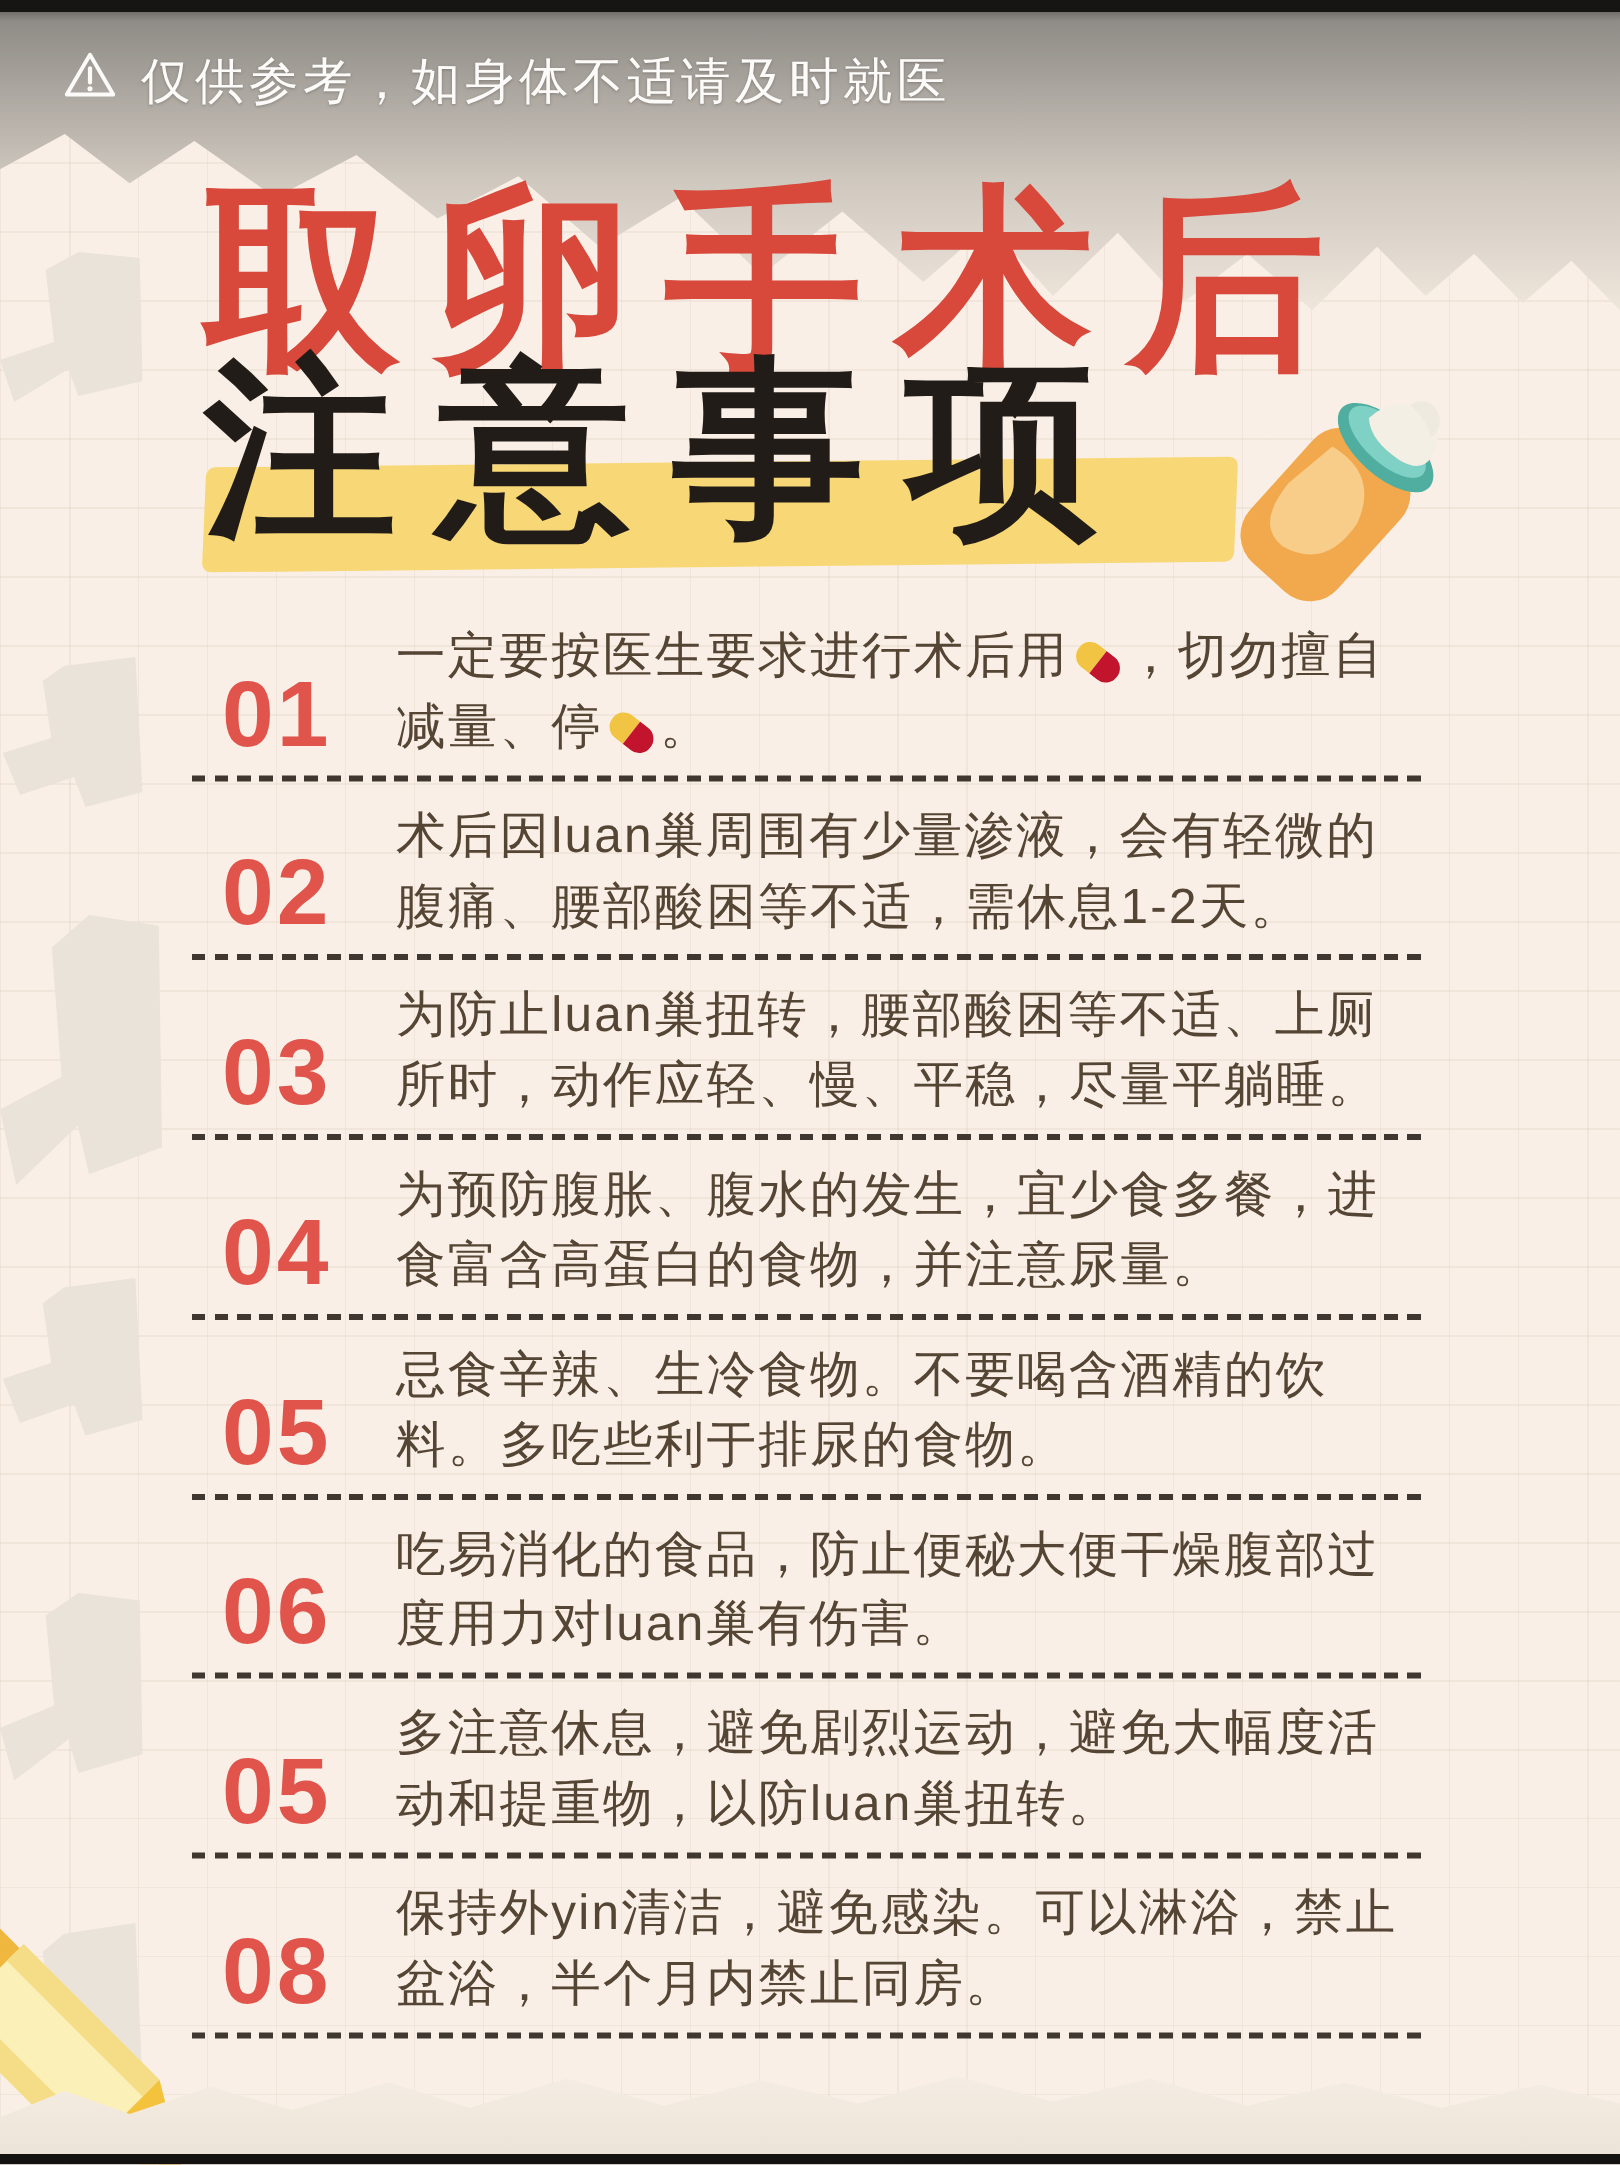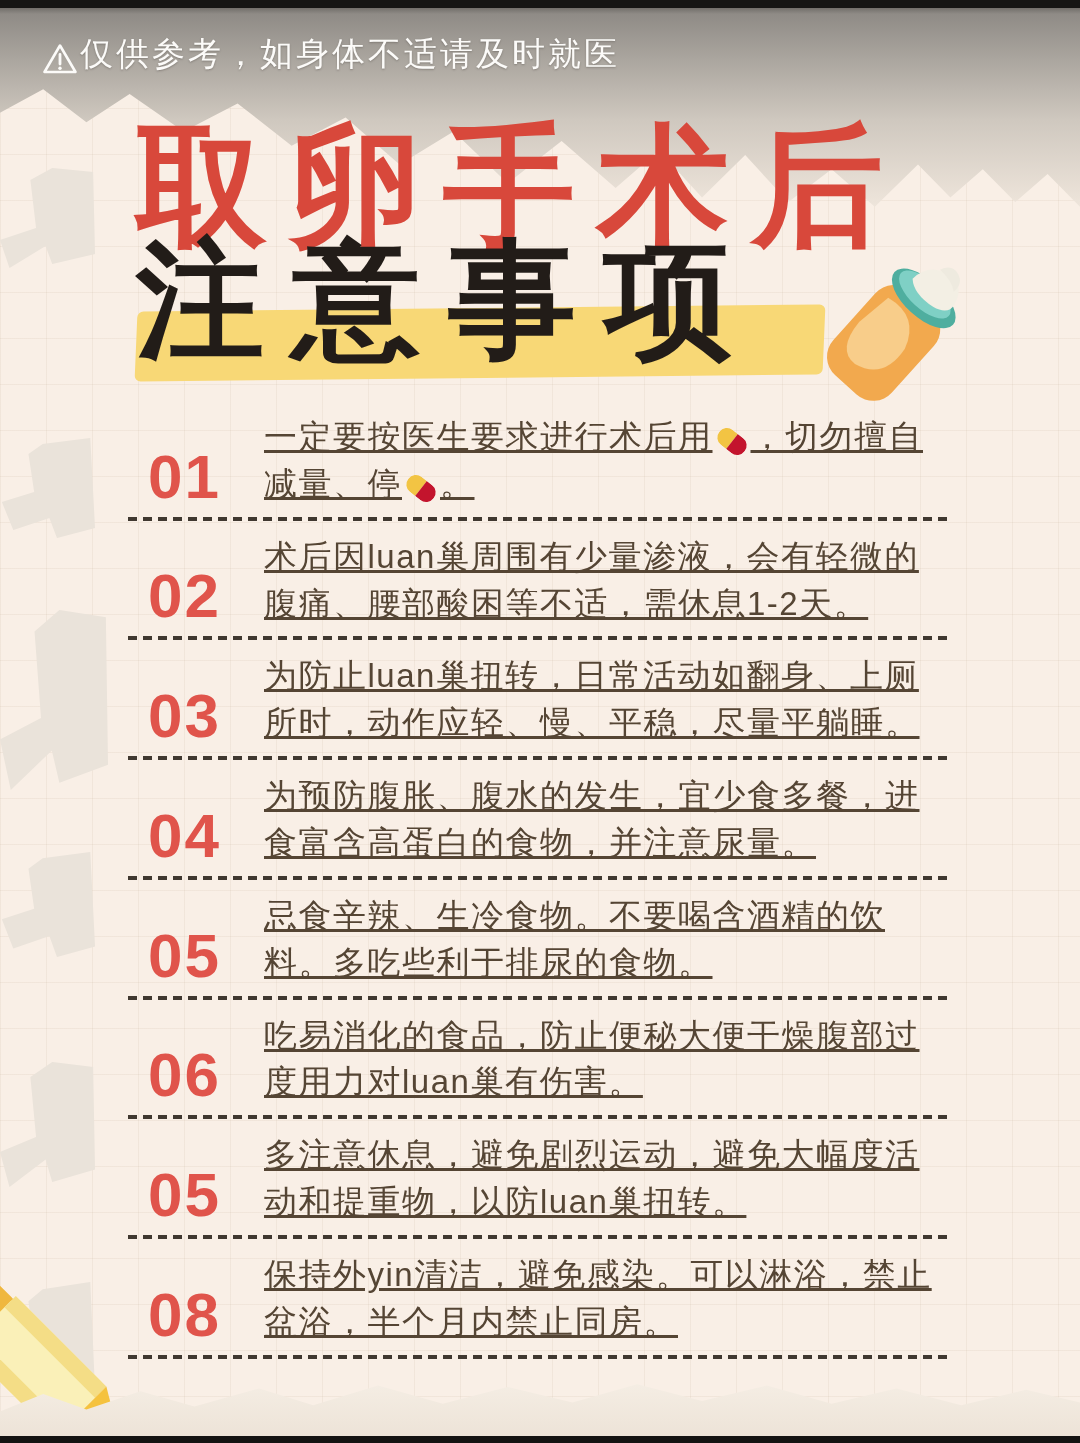--- a/index.html
+++ b/index.html
@@ -12,39 +12,39 @@
     font-family:"Liberation Sans","DejaVu Sans",sans-serif;
   }
   
   .top-band{
     position:absolute;top:0;left:0;width:100%;height:235px;
     background:linear-gradient(180deg,#4a4845 0px,#8f8b86 14px,#aba69f 60px,#cfc8bf 120px,#ece3d9 200px,#f6ede3 235px);
     clip-path:polygon(0 0,100% 0,100% 88%,97% 74%,94% 86%,91% 72%,88% 84%,85% 70%,81% 88%,77% 72%,73% 86%,69% 66%,65% 84%,61% 64%,57% 80%,52% 60%,47% 78%,42% 56%,37% 70%,32% 50%,27% 62%,22% 44%,17% 56%,12% 40%,8% 52%,4% 38%,0 48%);
   }
   .top-black{position:absolute;top:0;left:0;width:100%;height:8px;background:#161514;}
   
-  .warning{position:absolute;top:32px;left:42px;display:flex;align-items:flex-end;gap:2px;}
+  .warning{position:absolute;top:32px;left:42px;display:flex;align-items:flex-start;gap:16px;}
   .warn-ic{width:36px;height:36px;display:block;}
   .warn-text{color:#fcfbf9;font-size:33px;letter-spacing:3px;text-shadow:0 1px 2px rgba(60,55,50,.35);}
   
   .title1{
     position:absolute;top:78px;left:0;width:100%;text-align:center;padding-right:40px;box-sizing:border-box;
     font-size:132px;font-weight:900;letter-spacing:22px;color:#d8483b;line-height:1.1;margin-top:36px;
   }
   .title2wrap{position:absolute;top:228px;left:136px;width:700px;height:160px;}
   .hl{position:absolute;top:80px;left:0;width:688px;height:70px;background:#f8d876;border-radius:6px;transform:rotate(-.6deg) skewX(-3deg);}
   .t2{position:relative;font-size:128px;font-weight:900;letter-spacing:28px;color:#221c18;line-height:1.12;}
   
   .bottle{position:absolute;top:242px;left:818px;width:160px;height:170px;transform:rotate(42deg);}
   .bottle svg{width:100%;height:100%;display:block;}
   
   .items{position:absolute;top:414px;left:128px;width:824px;}
   .item{display:flex;flex-wrap:wrap;align-items:flex-end;}
   .num{width:118px;box-sizing:border-box;padding:2px 0 0 20px;color:#e0544b;font-size:62px;font-weight:bold;line-height:1;letter-spacing:2px;}
-  .txt{flex:1;margin-left:18px;color:#554534;font-size:33px;line-height:1.42;letter-spacing:1.5px;word-break:break-all;text-decoration:underline;}
+  .txt{flex:1;margin-left:18px;color:#554534;font-size:33px;line-height:1.42;letter-spacing:1.5px;word-break:break-all;}
   .sep{width:100%;height:4px;margin:9px 0 13px 0;
     background:repeating-linear-gradient(90deg,#403830 0 9px,transparent 9px 15px);}
   
   .pill-icon{display:inline-block;width:32px;height:19px;border-radius:10px;overflow:hidden;transform:rotate(38deg);vertical-align:-3px;margin:0 3px;}
   .pill-icon i{display:block;float:left;width:50%;height:100%;}
   .ph-y{background:#f2c443;}
   .ph-r{background:#c3142d;}
   
   .tab{position:absolute;left:0;width:95px;background:#eae3da;filter:drop-shadow(2px 3px 2px rgba(90,75,60,.18));}
   .tabA{clip-path:polygon(55% 0,98% 4%,100% 86%,55% 96%,48% 78%,10% 100%,0 72%,38% 60%,32% 12%);}
@@ -113,21 +113,21 @@
       <div class="txt">一定要按医生要求进行术后用<span class="pill-icon"><i class="ph-y"></i><i class="ph-r"></i></span>，切勿擅自减量、停<span class="pill-icon"><i class="ph-y"></i><i class="ph-r"></i></span>。</div>
       <div class="sep"></div>
     </div>
     <div class="item">
       <div class="num">02</div>
       <div class="txt">术后因luan巢周围有少量渗液，会有轻微的腹痛、腰部酸困等不适，需休息1-2天。</div>
       <div class="sep"></div>
     </div>
     <div class="item">
       <div class="num">03</div>
-      <div class="txt">为防止luan巢扭转，日常活动如翻身、上厕所时，动作应轻、慢、平稳，尽量平躺睡。</div>
+      <div class="txt">为防止luan巢扭转，腰部酸困等不适、上厕所时，动作应轻、慢、平稳，尽量平躺睡。</div>
       <div class="sep"></div>
     </div>
     <div class="item">
       <div class="num">04</div>
       <div class="txt">为预防腹胀、腹水的发生，宜少食多餐，进食富含高蛋白的食物，并注意尿量。</div>
       <div class="sep"></div>
     </div>
     <div class="item">
       <div class="num">05</div>
       <div class="txt">忌食辛辣、生冷食物。不要喝含酒精的饮料。多吃些利于排尿的食物。</div>

